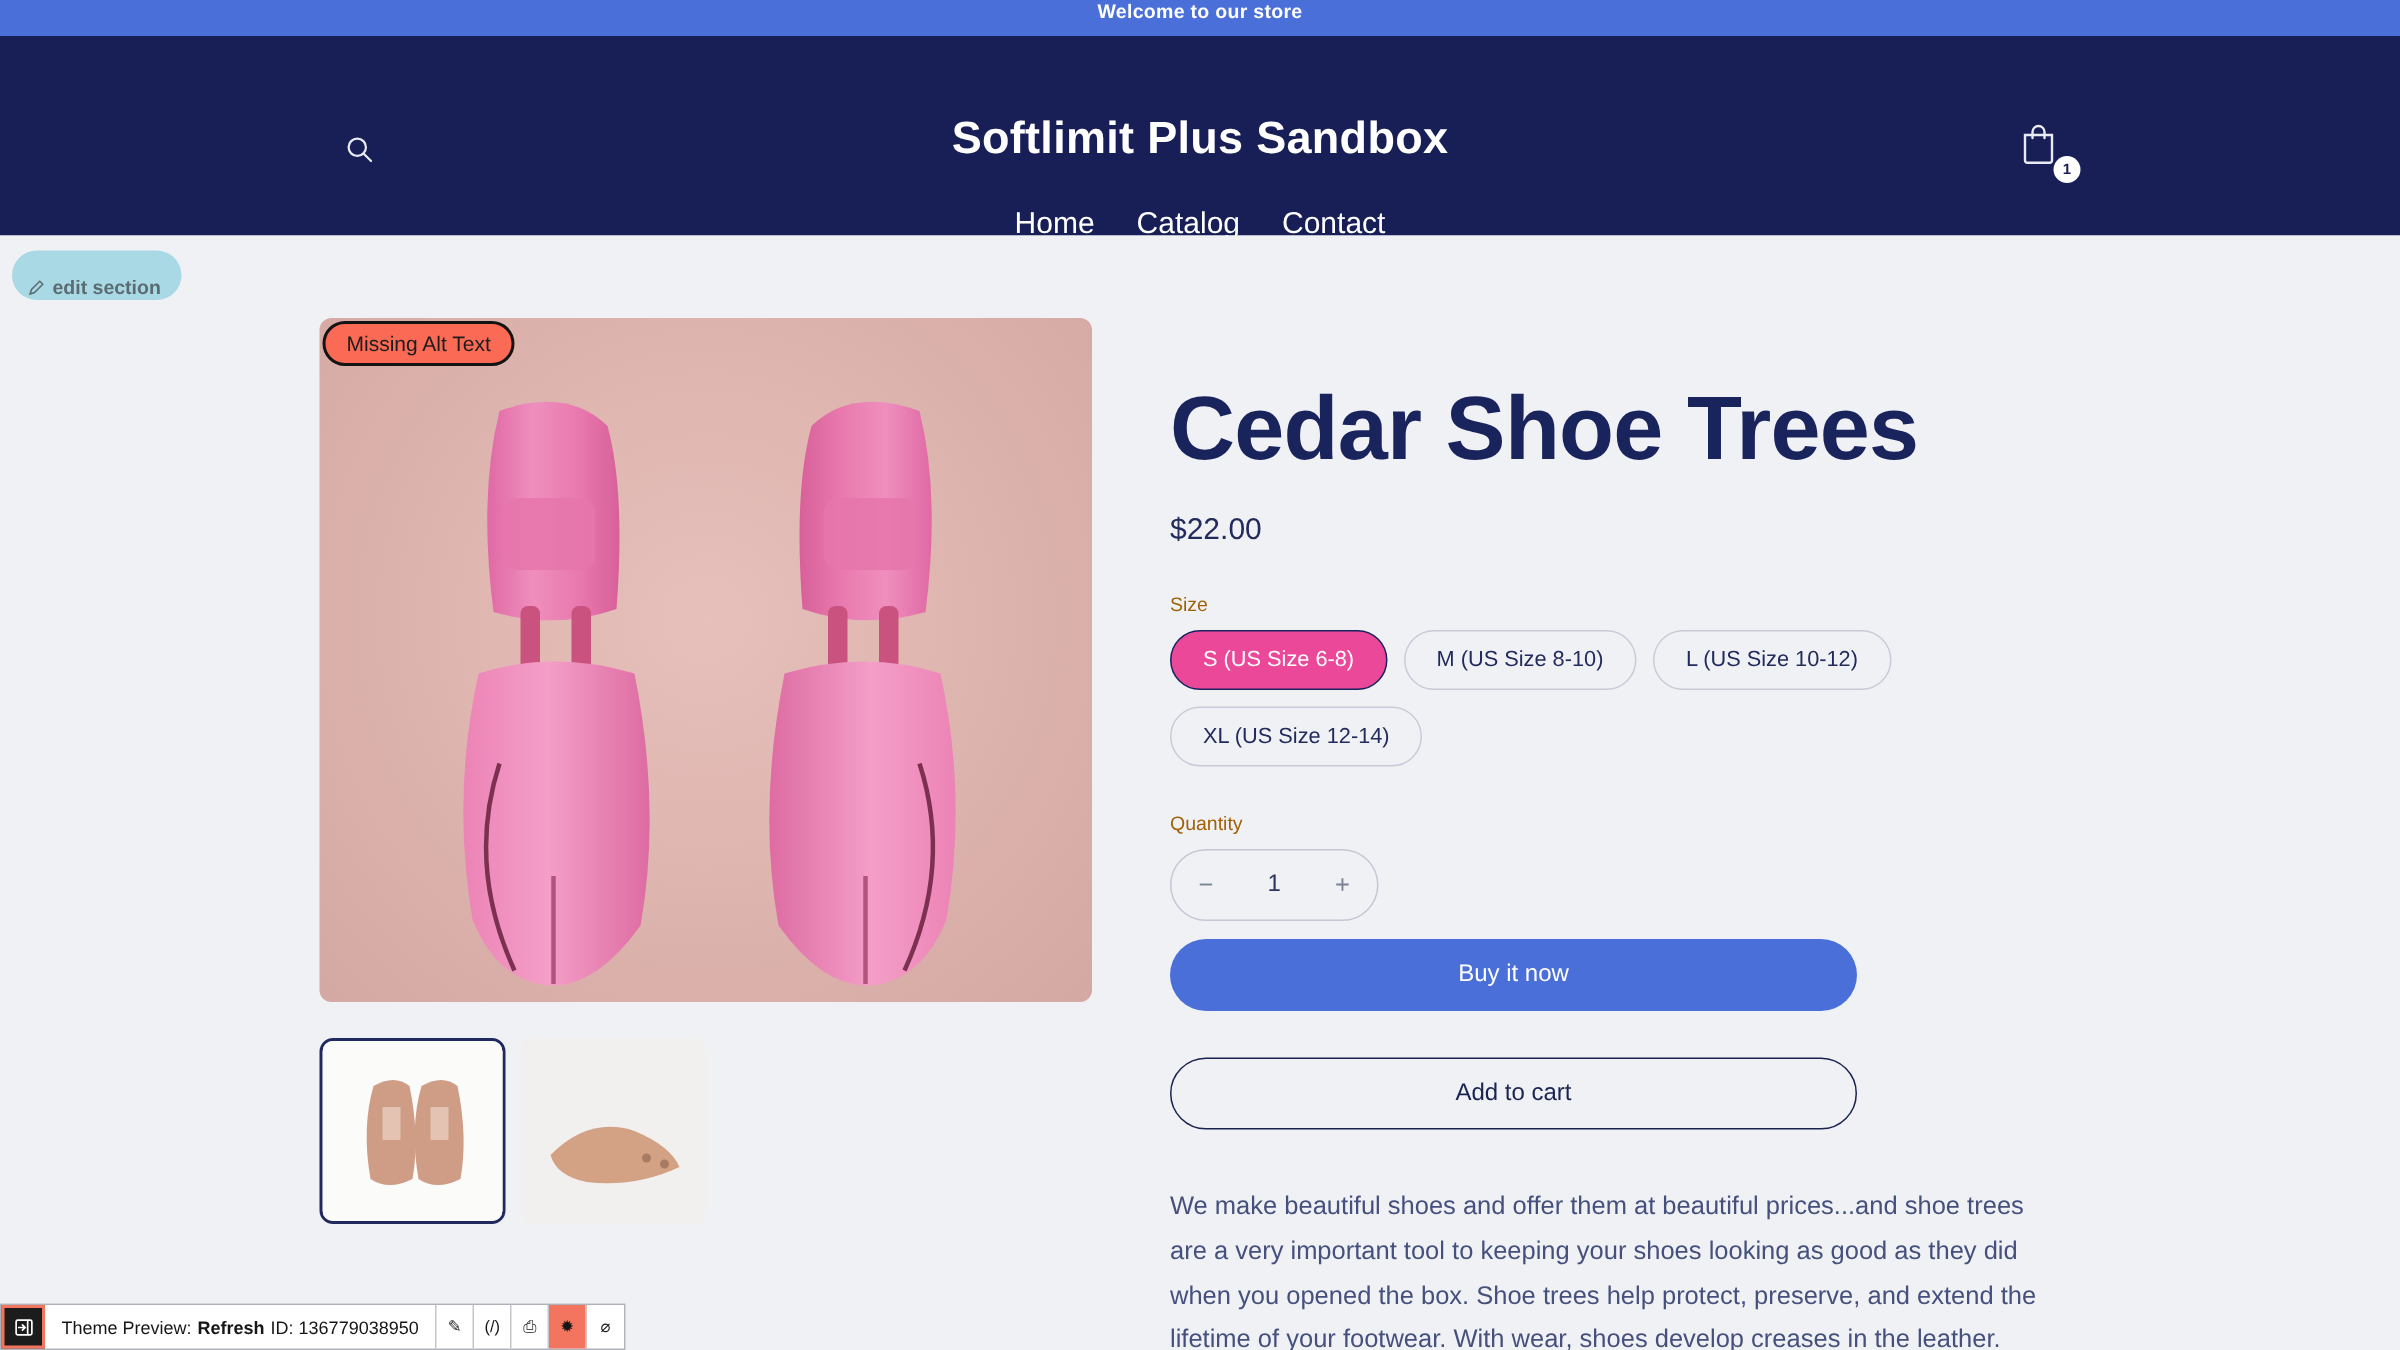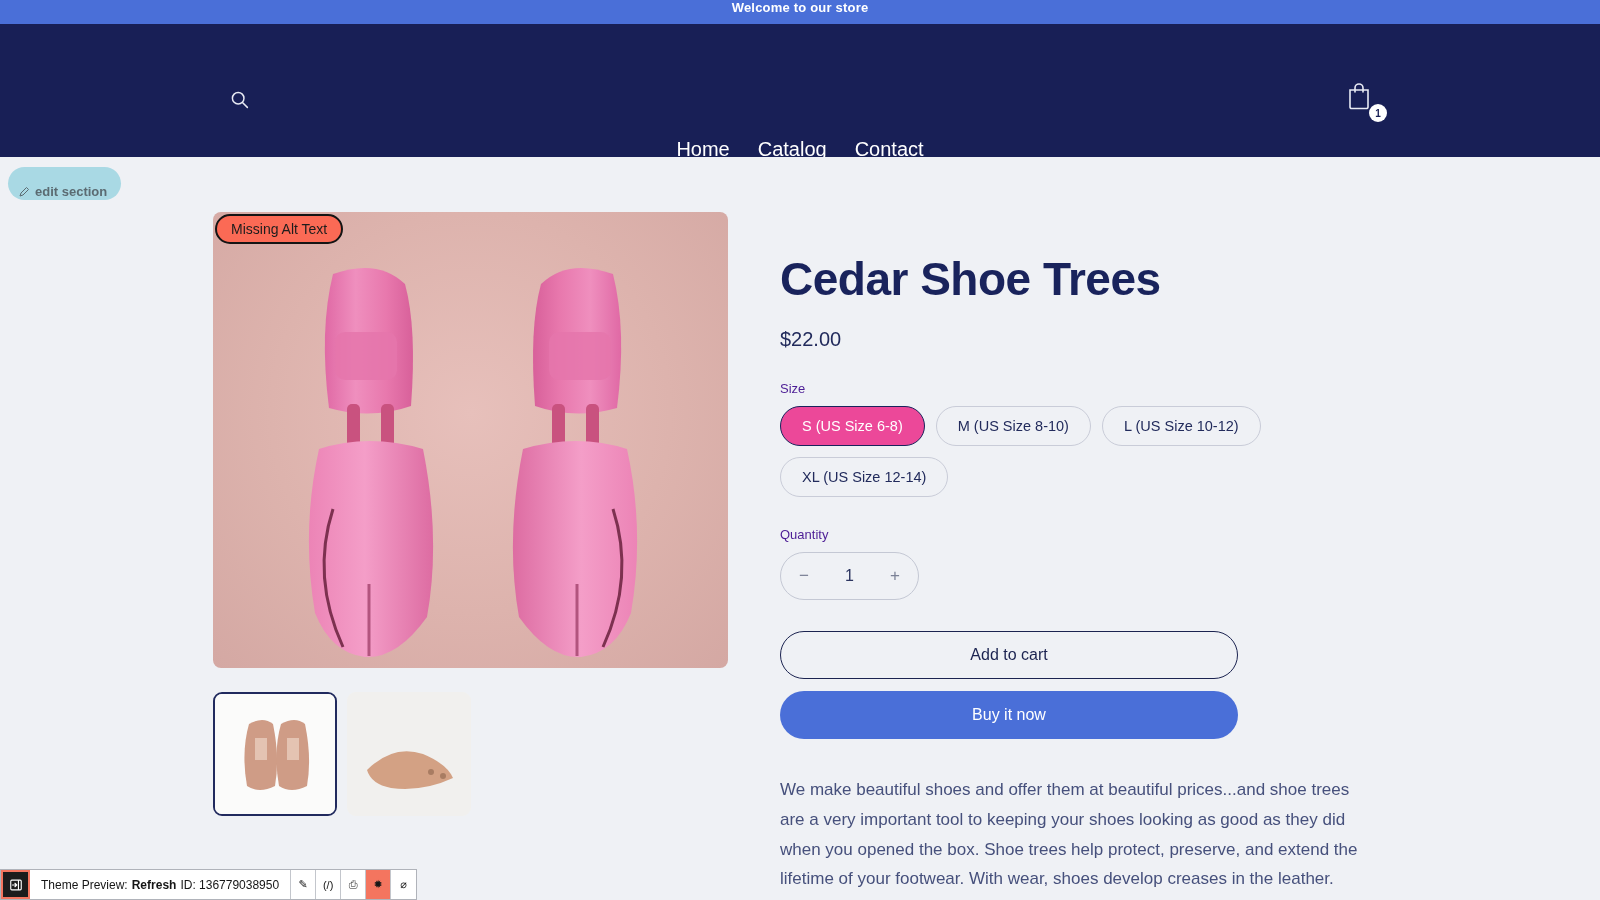--- a/index.html
+++ b/index.html
@@ -146,29 +146,29 @@
   .thumb.sel { border: 2px solid #212a5e; }
 
   
   .info {
     padding-left: 52px;
     padding-top: 6px;
     width: 640px;
   }
   .vendor { font-size: 15px; color: #4d5572; letter-spacing: .3px; }
   .ptitle {
-    font-size: 46px;
+    font-size: 60px;
     font-weight: 700;
     color: #19235c;
     letter-spacing: -.5px;
     margin-top: 38px;
     line-height: 1;
   }
   .price { font-size: 20px; color: #222b5c; margin-top: 26px; }
-  .label { font-size: 13px; color: #4c1d95; margin-top: 30px; }
+  .label { font-size: 13px; color: #a16207; margin-top: 30px; }
 
   .sizes { display: flex; flex-wrap: wrap; gap: 11px; margin-top: 10px; width: 520px; }
   .size-pill {
     height: 40px;
     padding: 0 21px;
     border-radius: 22px;
     border: 1px solid #c9ccd8;
     background: transparent;
     color: #222b5c;
     font-size: 14.5px;
@@ -269,20 +269,21 @@
 <div class="header">
   <div class="hdr-row">
 
     <div class="search-btn">
       <svg width="21" height="21" viewBox="0 0 24 24" fill="none" stroke="#e8eaf4" stroke-width="1.7">
         <circle cx="10.5" cy="10.5" r="6.6"></circle>
         <line x1="15.4" y1="15.4" x2="21" y2="21" stroke-linecap="round"></line>
       </svg>
     </div>
 
+    <div class="store-title">Softlimit Plus Sandbox</div>
 
     <div class="cart-btn">
       <svg width="30" height="32" viewBox="0 0 30 32" fill="none" stroke="#e8eaf4" stroke-width="1.6">
         <path d="M5 11 h18 v17 a1.5 1.5 0 0 1 -1.5 1.5 h-15 A1.5 1.5 0 0 1 5 28 z"></path>
         <path d="M10 13 V9 a4 4 0 0 1 8 0 v4" stroke-linecap="round"></path>
       </svg>
       <div class="cart-badge">1</div>
     </div>
   </div>
 
@@ -378,22 +379,22 @@
         <button class="size-pill">XL (US Size 12-14)</button>
       </div>
 
       <div class="label">Quantity</div>
       <div class="qty">
         <span class="sym">−</span>
         <span>1</span>
         <span class="sym">+</span>
       </div>
 
+      <button class="btn btn-buy">Buy it now</button>
       <button class="btn btn-cart">Add to cart</button>
-      <button class="btn btn-buy">Buy it now</button>
 
       <div class="desc">We make beautiful shoes and offer them at beautiful prices...and shoe trees are a very important tool to keeping your shoes looking as good as they did when you opened the box. Shoe trees help protect, preserve, and extend the lifetime of your footwear. With wear, shoes develop creases in the leather. Shoe trees help to give structure to your shoes</div>
     </div>
   </div>
 
   <div class="prevbar">
     <div class="pb-toggle">
       <svg width="14" height="14" viewBox="0 0 20 20" fill="none" stroke="#ffffff" stroke-width="1.6">
         <rect x="2.5" y="3" width="15" height="14" rx="1.5"></rect>
         <line x1="13.5" y1="3" x2="13.5" y2="17"></line>

